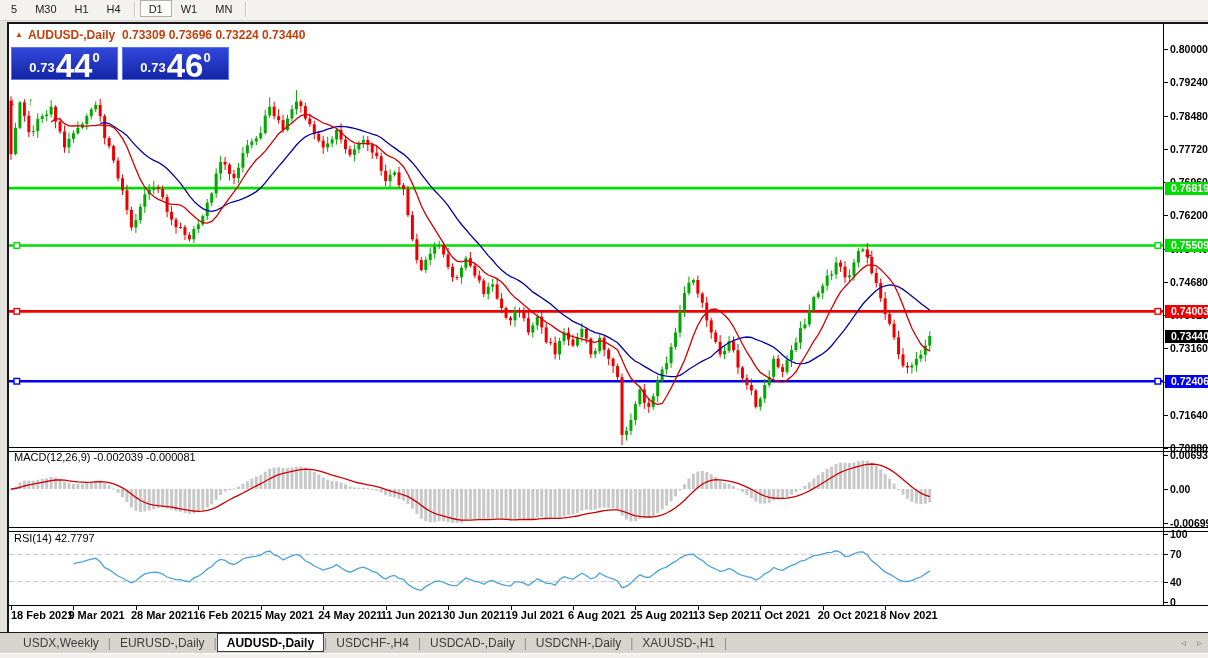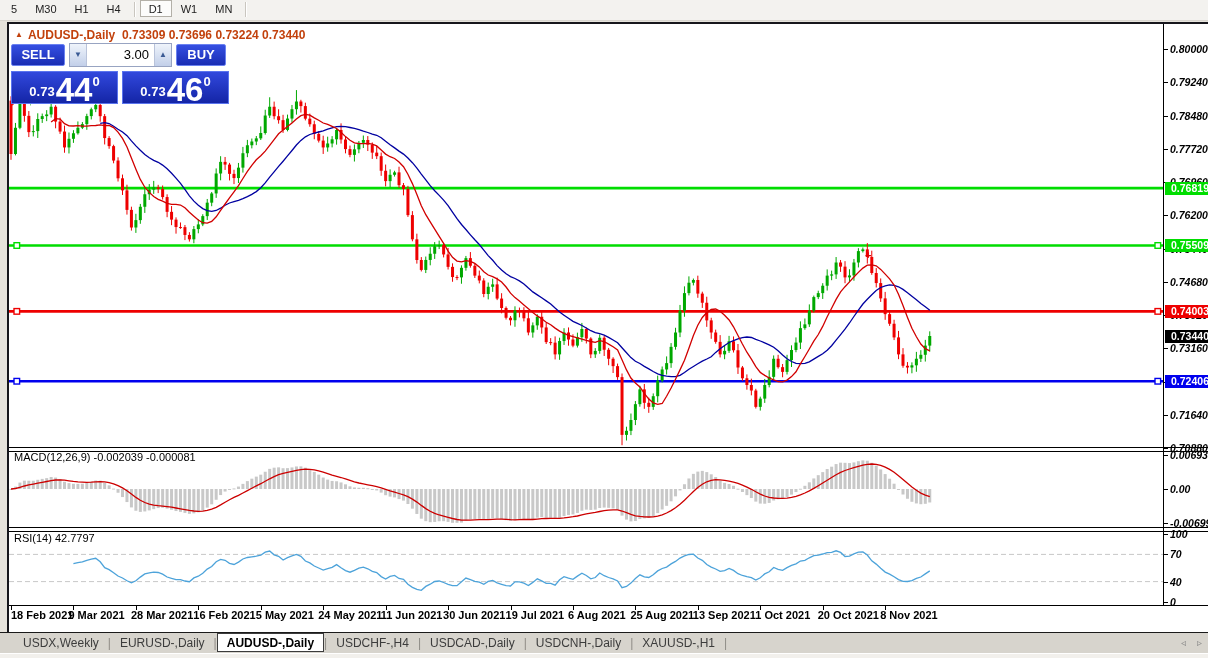--- a/index.html
+++ b/index.html
@@ -18,21 +18,21 @@
   #plot-main,#plot-macd,#plot-rsi{position:absolute;left:0;overflow:hidden;}
   #plot-main{top:0;}
   #sep-vert{position:absolute;left:1154px;top:0;width:1px;height:581px;background:#000;}
   .hdiv{position:absolute;left:0;width:1203px;height:3px;background:#fff;
         border-top:1px solid #000;border-bottom:1px solid #000;box-sizing:content-box;}
   #xline{position:absolute;left:0;top:581px;width:1203px;height:1px;background:#000;}
   #chart-title{position:absolute;left:6px;top:4px;z-index:6;font-size:12px;font-weight:bold;color:#c2410c;}
   #chart-title .tri{font-size:8px;position:relative;top:-2px;margin-right:5px;}
   .ind-label{position:absolute;left:5px;z-index:4;font-size:11px;color:#000;}
   
-  .axlab{position:absolute;left:1161px;font-size:10.5px;font-weight:bold;color:#000;white-space:nowrap;z-index:2;font-style:italic;}
+  .axlab{position:absolute;left:1161px;font-size:10.5px;font-weight:bold;color:#000;white-space:nowrap;z-index:2;}
   .tick{position:absolute;left:1154px;width:5px;height:1px;background:#000;z-index:2;}
   .lvlab{position:absolute;left:1156px;width:50px;height:13px;color:#fff;font-size:10.5px;font-weight:bold;
          text-align:center;line-height:13px;z-index:3;white-space:nowrap;}
   .dlab{position:absolute;top:585px;font-size:11px;font-weight:bold;color:#000;white-space:nowrap;}
   .dtick{position:absolute;top:582px;width:1px;height:4px;background:#000;}
   .marker{position:absolute;z-index:4;font-weight:bold;font-size:11px;line-height:10px;}
   
   #trade-panel{position:absolute;left:2px;top:20px;width:219px;z-index:7;}
   .tp-row1{display:flex;align-items:flex-start;}
   .tp-btn{background:linear-gradient(#3550e2,#1a2db4);border:1px solid #6b82f0;color:#fff;
@@ -63,29 +63,20 @@
 <body>
 
 <div id="toolbar"><div class="tf-btn">5</div><div class="tf-btn">M30</div><div class="tf-btn">H1</div><div class="tf-btn">H4</div><span class="tf-sep"></span><div class="tf-btn active">D1</div><div class="tf-btn">W1</div><div class="tf-btn">MN</div><span class="tf-sep"></span></div>
 
 <div id="chart-window">
   <div id="chart-title">
     <span class="tri">▲</span><span>AUDUSD-,Daily</span>&nbsp;&nbsp;<span>0.73309 0.73696 0.73224 0.73440</span>
   </div>
 
   <div id="trade-panel">
-    <div class="tp-row1">
-      <div id="sell-btn" class="tp-btn">SELL</div>
-      <div id="vol-group">
-        <div id="vol-down" class="spin">▼</div>
-        <div id="vol-value">3.00</div>
-        <div id="vol-up" class="spin">▲</div>
-      </div>
-      <div id="buy-btn" class="tp-btn">BUY</div>
-    </div>
     <div class="tp-row2">
       <div class="pb">
         <span class="sm">0.73</span>
         <span class="bg">44</span>
         <span class="sup">0</span>
       </div>
       <div class="pb">
         <span class="sm">0.73</span>
         <span class="bg">46</span>
         <span class="sup">0</span>

